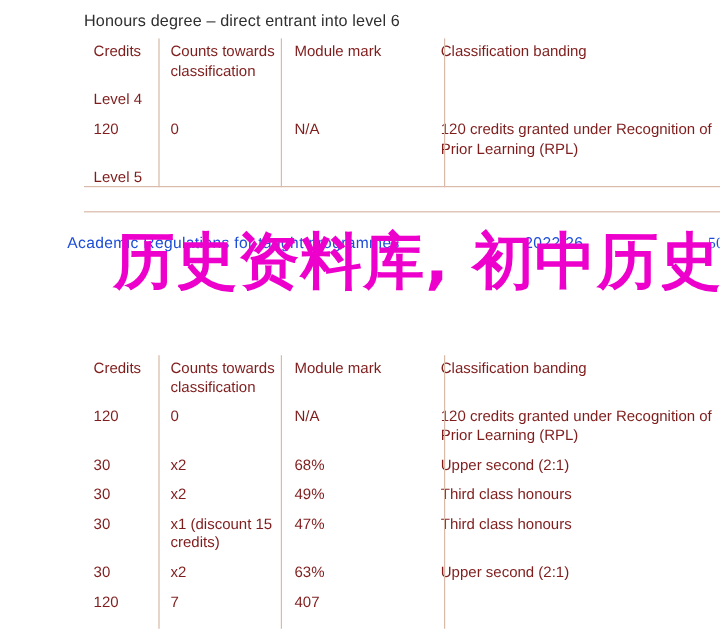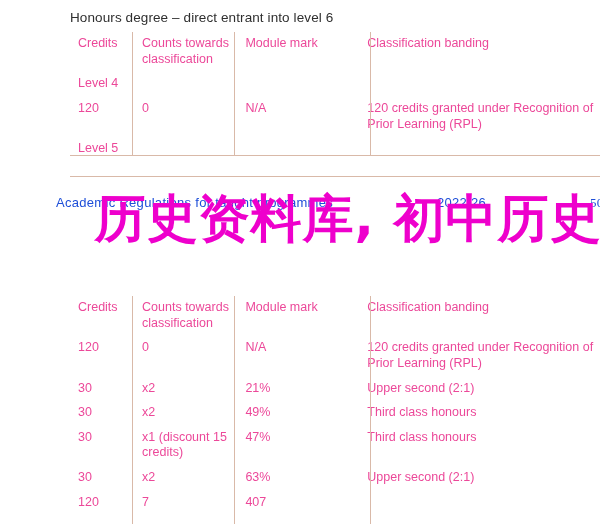--- a/index.html
+++ b/index.html
@@ -40,21 +40,21 @@
     border-collapse: collapse;
     table-layout: fixed;
   }
   table.tbl td, table.tbl th {
     vertical-align: top;
     padding: 4px 6px 5px 8px;
     font-size: 12.5px;
     line-height: 1.25;
     font-weight: normal;
     text-align: left;
-    color: #ec4899;
+    color: #7f1d1d;
     border: 0;
   }
   .hdr td {
     font-weight: bold;
     font-size: 12.5px;
     padding-top: 3px;
     padding-bottom: 6px;
   }
   .rowline td {
     border-top: 1px solid #d9b9a8;
@@ -177,21 +177,21 @@
       </tr>
       <tr class="rowline">
         <td>120</td>
         <td>0</td>
         <td>N/A</td>
         <td>120 credits granted under Recognition of Prior Learning (RPL)</td>
       </tr>
       <tr class="rowline">
         <td>30</td>
         <td>x2</td>
-        <td>21%</td>
+        <td>68%</td>
         <td>Upper second (2:1)</td>
       </tr>
       <tr class="rowline">
         <td>30</td>
         <td>x2</td>
         <td>49%</td>
         <td>Third class honours</td>
       </tr>
       <tr class="rowline">
         <td>30</td>

